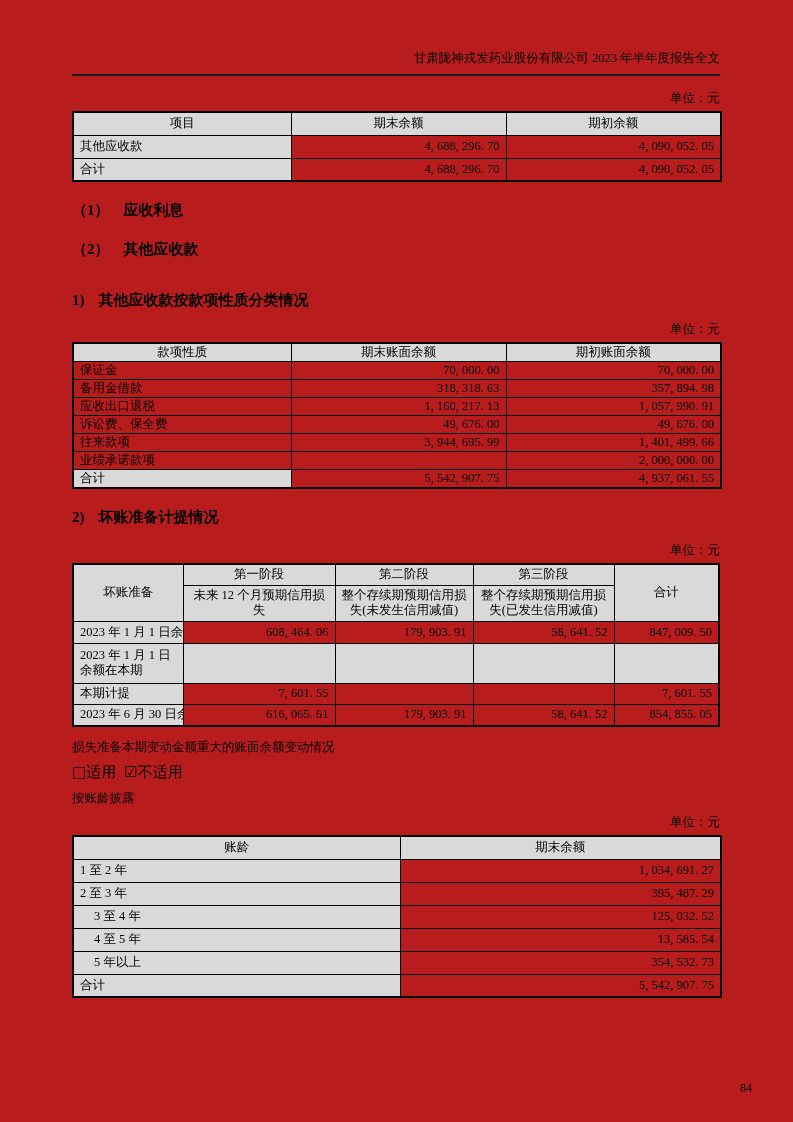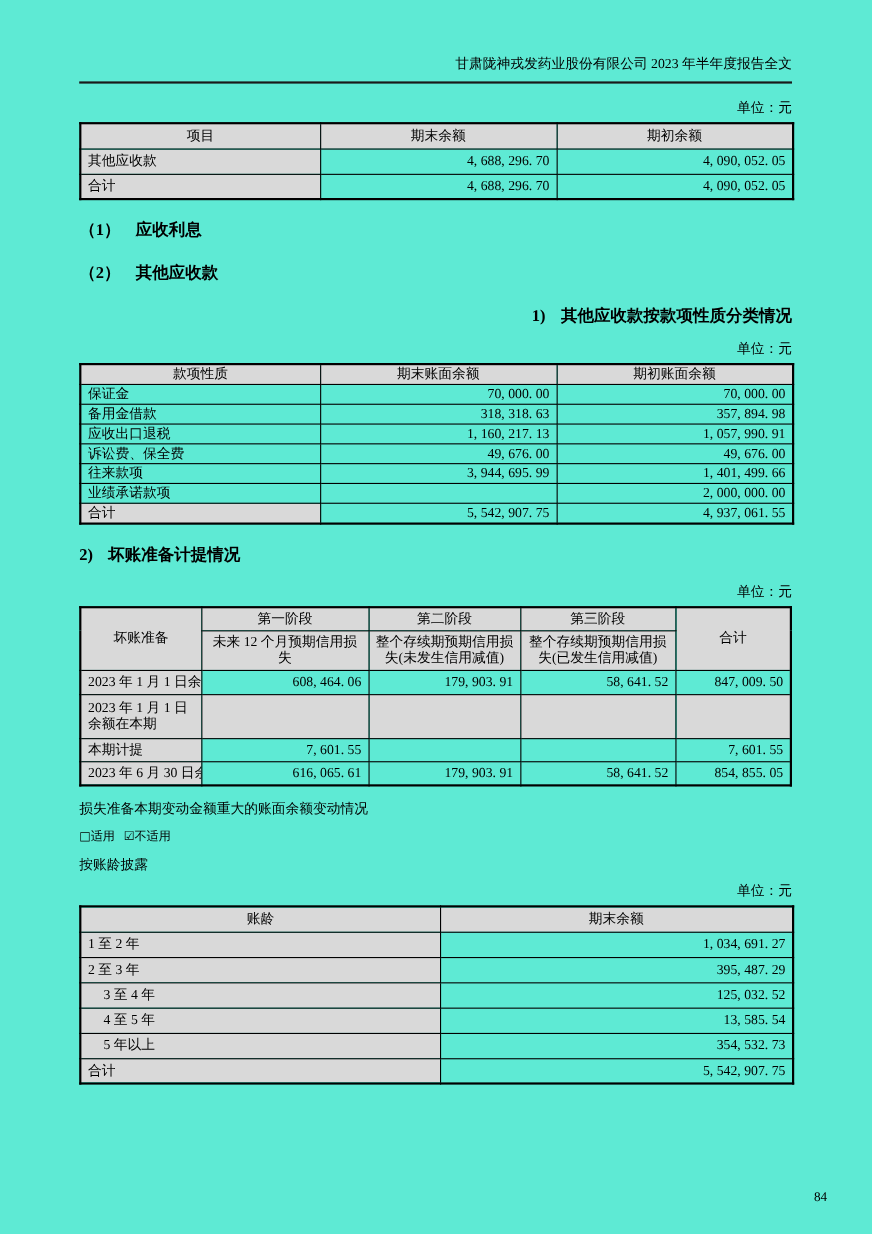--- a/index.html
+++ b/index.html
@@ -1,33 +1,33 @@
 <!DOCTYPE html>
 <html lang="zh"><head>
 <meta charset="utf-8">
 <style>
   html,body { margin:0; padding:0; background:#ffffff; }
   body { font-family:"Liberation Serif","DejaVu Serif",serif; color:#000; }
   .page {
     position:relative; width:793px; height:1122px; margin:0 auto;
-    box-sizing:border-box; padding:50px 73px 0 72px; background:#5eead4; overflow:hidden;
+    box-sizing:border-box; padding:50px 73px 0 72px; background:#b91c1c; overflow:hidden;
   }
   .doc-header {
     text-align:right; font-size:12.5px; line-height:16px;
     padding-bottom:8px; border-bottom:2.5px solid #1a1a1a;
   }
   .unit-row { text-align:right; font-size:12.5px; line-height:16px; }
   .u1 { margin-top:14px; margin-bottom:5px; }
   .u2 { margin-top:12px; margin-bottom:5px; }
   .u3 { margin-top:16px; margin-bottom:5px; }
   .u4 { margin-top:8px; margin-bottom:5px; }
   .heading { font-weight:bold; font-size:15px; line-height:17px; }
   .h1 { margin-top:20px; }
   .h2 { margin-top:22px; }
-  .h3 { margin-top:22px;text-align:right; }
+  .h3 { margin-top:34px; }
   .h4 { margin-top:20px; }
   .heading .hnum { display:inline-block; margin-right:14px; }
   .note { font-size:12.5px; line-height:16px; }
   .n1 { margin-top:12px; }
   .n2 { margin-top:9px; }
   .n3 { margin-top:9px; }
   .checkline .cb { margin-right:8px; }
 
   table.t {
     width:100%; border-collapse:collapse; table-layout:fixed;
@@ -52,21 +52,21 @@
   .t3 .hr2 { height:36px; }
   .t3 .dr1 { height:22px; }
   .t3 .dr2 { height:40px; }
   .t3 .dr3 { height:21px; }
   .t3 .dr4 { height:22px; }
   .t4 tr { height:23px; }
 
   .page-number {
     position:absolute; right:41px; top:1068px; font-size:12px;margin-top:13px;
   }
-  .cb-glyph { font-family:"DejaVu Sans","Liberation Sans",sans-serif; font-size:11px; }
+  .cb-glyph { font-family:"DejaVu Sans","Liberation Sans",sans-serif; font-size:15px; }
 </style>
 </head>
 <body>
 
 <div class="page">
 
   <div class="doc-header">甘肃陇神戎发药业股份有限公司 2023 年半年度报告全文</div>
 
   <div class="unit-row u1">单位：元</div>
 

